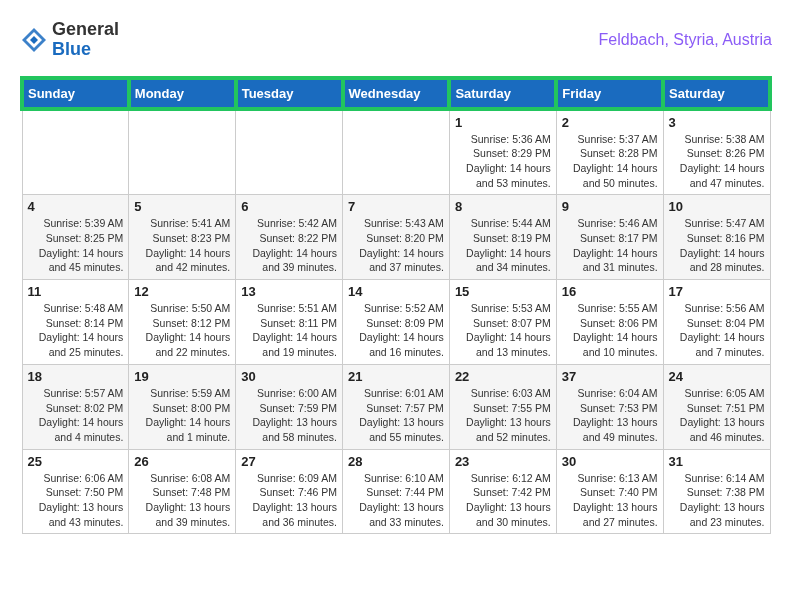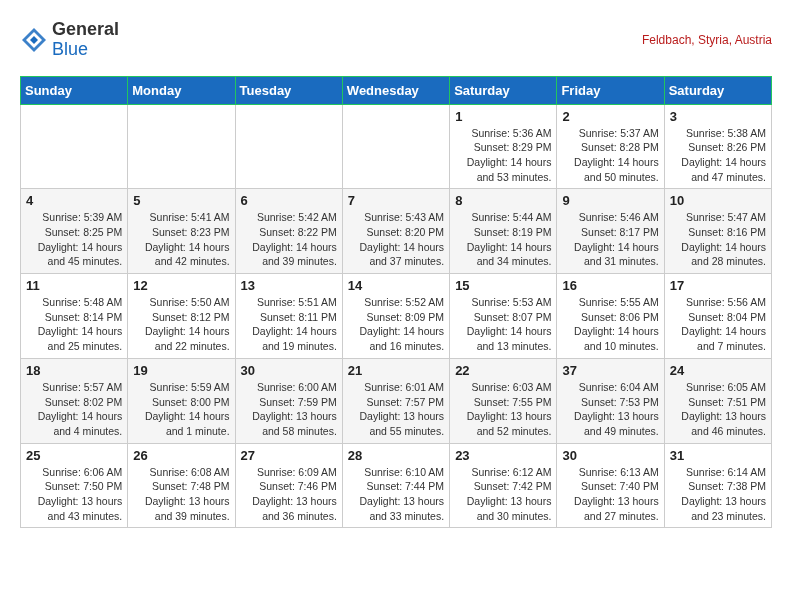--- a/index.html
+++ b/index.html
@@ -26,53 +26,53 @@
       flex-direction: column;
       line-height: 1.1;
     }
     .logo-general {
       font-size: 18px;
       font-weight: bold;
       color: #333;
     }
     .logo-blue {
       font-size: 18px;
-      font-weight: normal;
+      font-weight: bold;
       color: #1a6bbf;
     }
     .logo-icon {
       width: 28px;
       height: 28px;
     }
     .title-block {
       text-align: right;
     }
     .month-title {
       font-size: 36px;
       font-weight: bold;
       color: #222;
       line-height: 1.1;
     }
     .location {
-      font-size: 12px;
-      color: #b91c1c;
+      font-size: 16px;
+      color: #8b5cf6;
     }
     .calendar {
       width: 100%;
       border-collapse: collapse;
       font-size: 11px;
     }
     .calendar thead th {
       background: #1a6bbf;
       color: #fff;
       padding: 6px 4px;
       text-align: left;
       font-size: 13px;
       font-weight: bold;
-      border: 1px solid #22c55e;
+      border: 4px solid #22c55e;
     }
     .calendar tbody td {
       border: 1px solid #ccc;
       vertical-align: top;
       padding: 4px 5px;
       width: calc(100% / 7);
       min-height: 80px;
       background: #fff;
     }
     .calendar tbody tr:nth-child(even) td {

